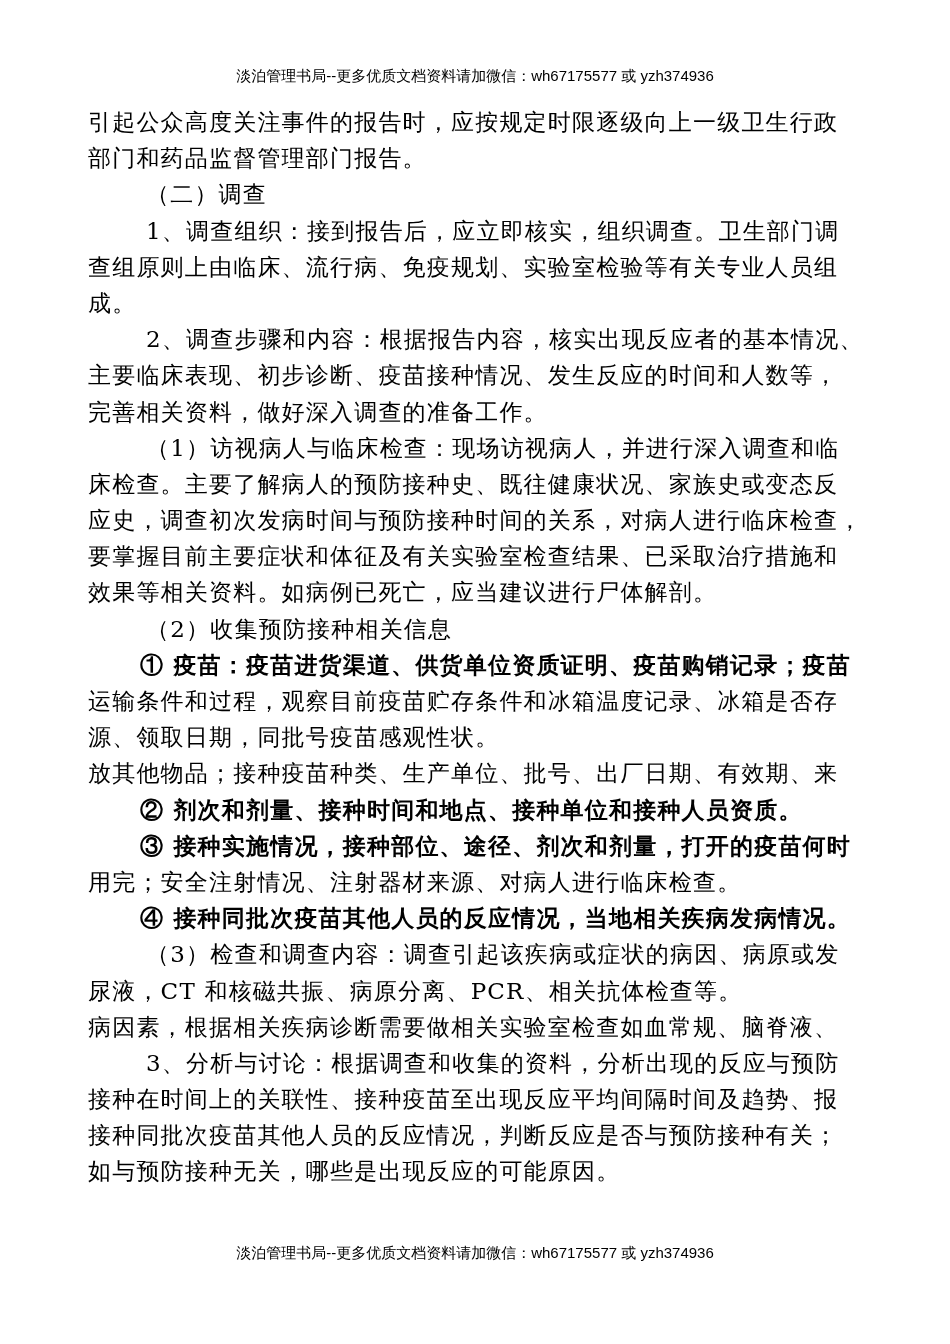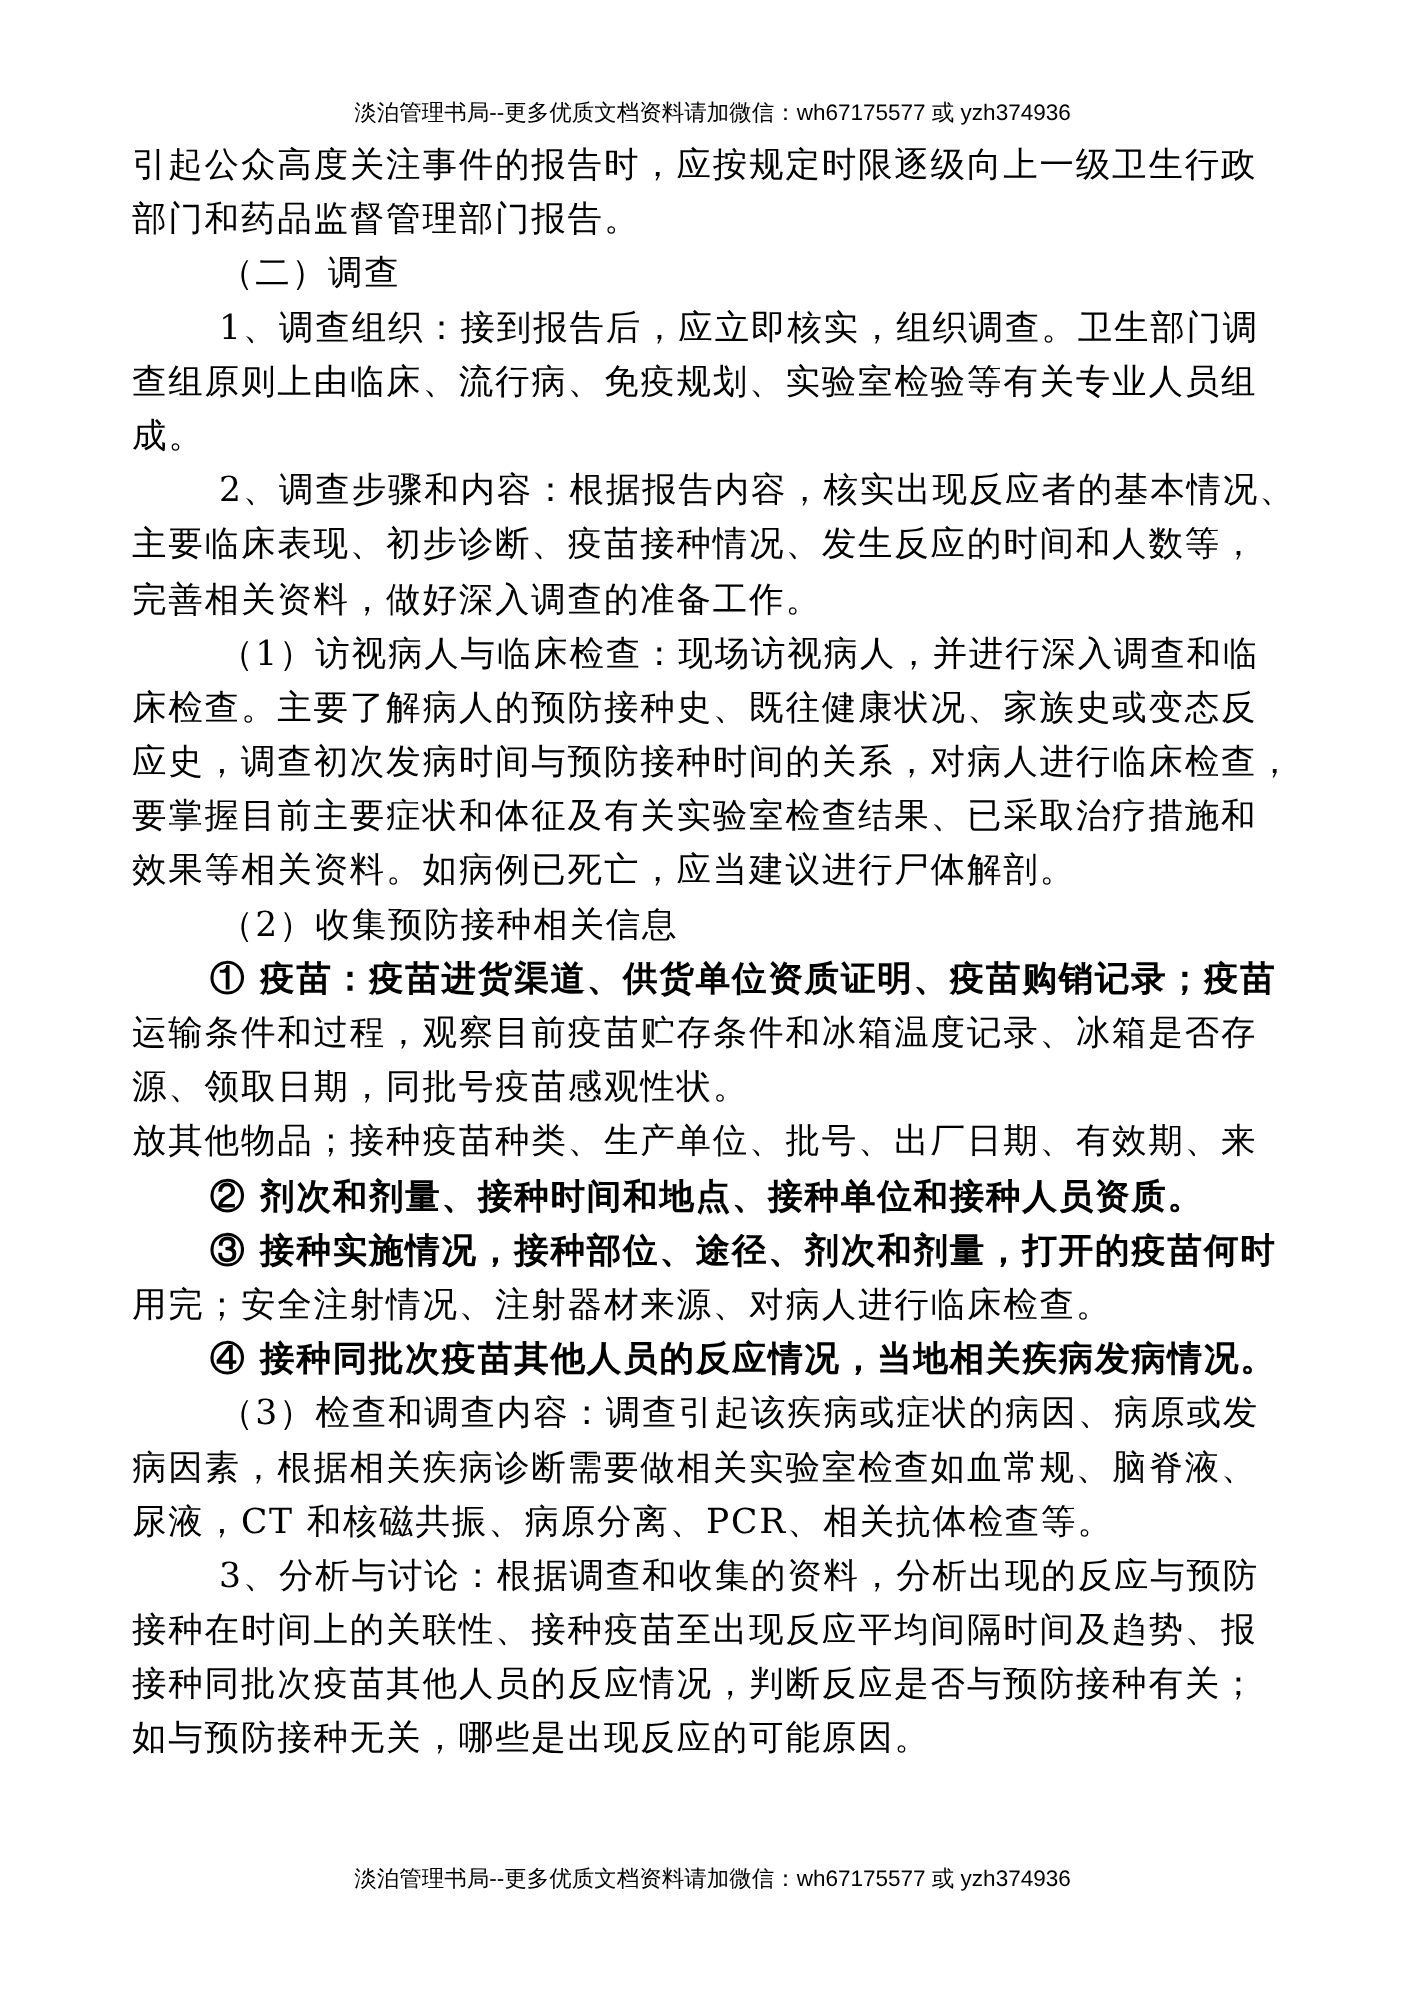--- a/index.html
+++ b/index.html
@@ -2,21 +2,21 @@
 <html><head>
 <meta charset="utf-8">
 <style>
   html, body { margin: 0; padding: 0; background: #ffffff; }
   body { width: 950px; height: 1344px; position: relative; overflow: hidden;
          font-family: "DejaVu Serif", "Liberation Serif", serif; color: #000; }
   .header, .footer { position: absolute; left: 0; width: 950px; text-align: center;
          font-family: Liberation Sans, sans-serif; font-size: 15px; line-height: 20px; }
   .header { top: 66px; }
   .footer { top: 1243px; }
-  .body { position: absolute; left: 88px; top: 92px; width: 800px; }
+  .body { position: absolute; left: 88px; top: 104px; width: 800px; }
   .line { font-size: 23px; line-height: 36.2px; height: 36.2px; white-space: nowrap;
           letter-spacing: 1.2px; }
   .indent { padding-left: 58px; }
   .indent-s { padding-left: 52px; font-weight: bold; }
 </style>
 </head>
 <body>
 
 <div class="header">淡泊管理书局--更多优质文档资料请加微信：wh67175577 或 yzh374936</div>
 
@@ -38,21 +38,21 @@
   <div class="line indent">（2）收集预防接种相关信息</div>
   <div class="line indent-s">① 疫苗：疫苗进货渠道、供货单位资质证明、疫苗购销记录；疫苗</div>
   <div class="line">运输条件和过程，观察目前疫苗贮存条件和冰箱温度记录、冰箱是否存</div>
   <div class="line">源、领取日期，同批号疫苗感观性状。</div>
   <div class="line">放其他物品；接种疫苗种类、生产单位、批号、出厂日期、有效期、来</div>
   <div class="line indent-s">② 剂次和剂量、接种时间和地点、接种单位和接种人员资质。</div>
   <div class="line indent-s">③ 接种实施情况，接种部位、途径、剂次和剂量，打开的疫苗何时</div>
   <div class="line">用完；安全注射情况、注射器材来源、对病人进行临床检查。</div>
   <div class="line indent-s">④ 接种同批次疫苗其他人员的反应情况，当地相关疾病发病情况。</div>
   <div class="line indent">（3）检查和调查内容：调查引起该疾病或症状的病因、病原或发</div>
+  <div class="line">尿液，CT 和核磁共振、病原分离、PCR、相关抗体检查等。</div>
   <div class="line">病因素，根据相关疾病诊断需要做相关实验室检查如血常规、脑脊液、</div>
-  <div class="line">尿液，CT 和核磁共振、病原分离、PCR、相关抗体检查等。</div>
   <div class="line indent">3、分析与讨论：根据调查和收集的资料，分析出现的反应与预防</div>
   <div class="line">接种在时间上的关联性、接种疫苗至出现反应平均间隔时间及趋势、报</div>
   <div class="line">接种同批次疫苗其他人员的反应情况，判断反应是否与预防接种有关；</div>
   <div class="line">如与预防接种无关，哪些是出现反应的可能原因。</div>
 </div>
 
 <div class="footer">淡泊管理书局--更多优质文档资料请加微信：wh67175577 或 yzh374936</div>
 
 </body></html>

